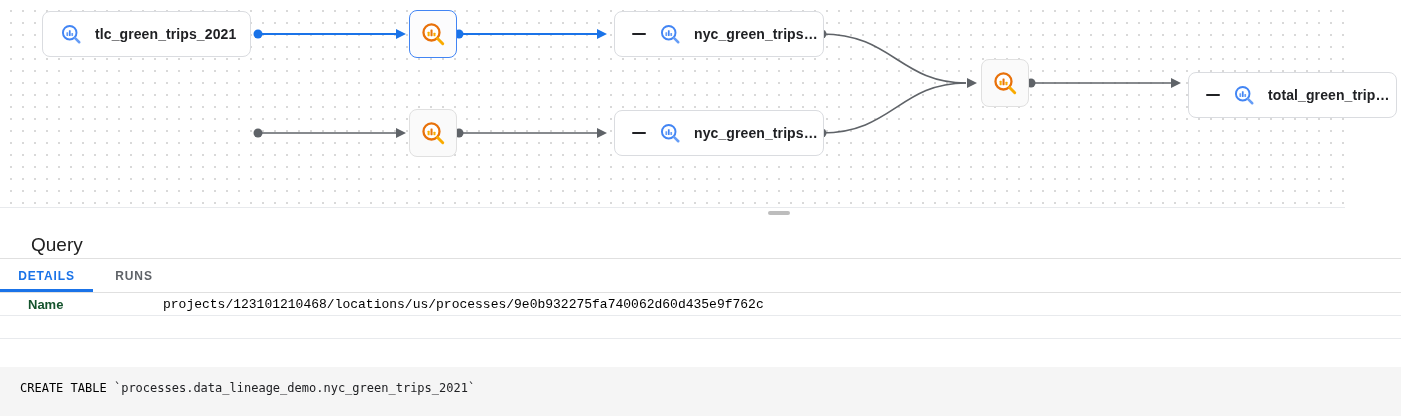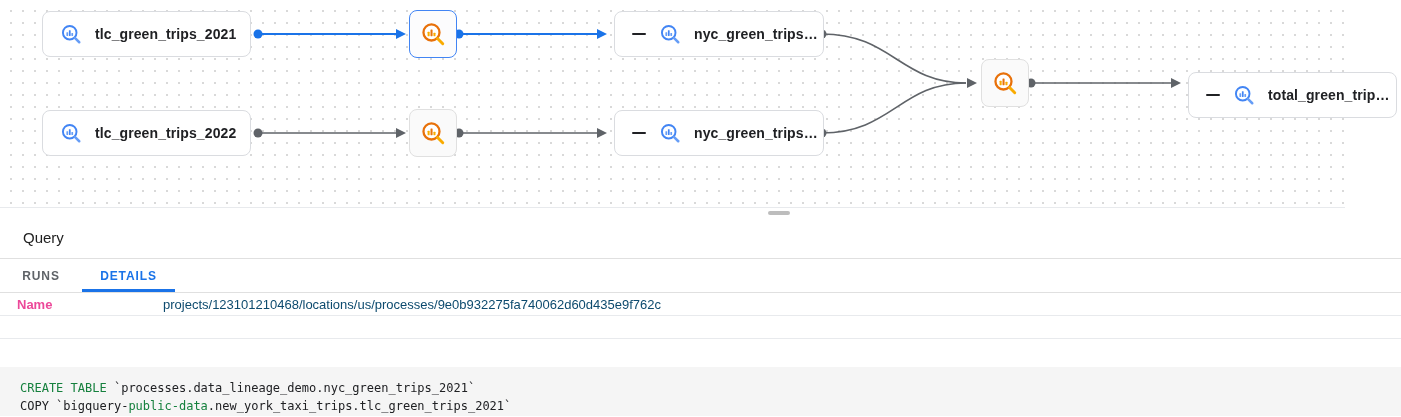--- a/index.html
+++ b/index.html
@@ -23,43 +23,43 @@
 
   .p-node{position:absolute;width:48px;height:48px;box-sizing:border-box;background:#fafafa;
           border:1px solid #e0e0e0;border-radius:8px;display:flex;align-items:center;
           justify-content:center;cursor:pointer;}
   .p-node.selected{background:#fcfcfd;border:1.5px solid #4285f4;}
 
   
   .panel-header{position:relative;height:51px;box-sizing:border-box;border-bottom:1px solid #e0e0e0;background:#fff;}
   .drag-handle{position:absolute;left:768px;top:3px;width:22px;height:4px;border-radius:2px;
                background:#bdbdbd;cursor:ns-resize;}
-  .panel-title{position:absolute;left:19px;top:50%;transform:translateY(-50%);margin:4px;
-               font-size:15px;font-weight:400;color:#212121;}
+  .panel-title{position:absolute;left:19px;top:50%;transform:translateY(-50%);margin:12px;
+               font-size:19px;font-weight:400;color:#212121;}
 
   .tabs{display:flex;height:34px;box-sizing:border-box;border-bottom:1px solid #e0e0e0;}
   .tab{display:flex;align-items:center;justify-content:center;font-size:12px;font-weight:600;
        letter-spacing:.9px;color:#5f6368;cursor:pointer;position:relative;height:100%;box-sizing:border-box;}
   .tab.tab-details{width:93px;}
   .tab.tab-runs{width:82px;}
   .tab.active{color:#1a73e8;}
   .tab.active::after{content:"";position:absolute;left:0;right:0;bottom:0;height:3px;background:#1a73e8;}
 
   .details-table .drow{display:flex;align-items:center;height:23px;box-sizing:border-box;
                        border-bottom:1px solid #e8eaed;font-size:13px;background:#fff;}
-  .drow-label{width:163px;padding-left:17px;box-sizing:border-box;font-weight:700;color:#ec4899;}
-  .drow-value{color:#0c4a6e;white-space:nowrap;}
+  .drow-label{width:163px;padding-left:28px;box-sizing:border-box;font-weight:700;color:#14532d;}
+  .drow-value{color:#000000;white-space:nowrap;font-family:Liberation Mono, monospace;}
 
   .spacer{height:28px;background:#fff;}
 
   .code-block{height:49px;box-sizing:border-box;background:#f5f5f5;
               padding:12px 0 0 20px;white-space:pre;
               font-family:"DejaVu Sans Mono","Liberation Mono",monospace;
               font-size:12px;line-height:18px;color:#202124;}
-  .kw{color:#15803d;margin-top:8px;}
+  .kw{color:#000000;margin-top:8px;}
 </style>
 </head>
 <body>
 
 <svg width="0" height="0" style="position:absolute" aria-hidden="true">
   <defs>
     <symbol id="bq-blue" viewBox="0 0 24 24">
       <circle cx="10.6" cy="10.6" r="7.4" fill="#fff" stroke="#4285f4" stroke-width="2.1"></circle>
       <path d="M16.2 16.2 L21 21" stroke="#669df6" stroke-width="2.7" stroke-linecap="round"></path>
       <rect x="7.0" y="10.0" width="1.9" height="4.1" rx="0.4" fill="#669df6"></rect>
@@ -133,28 +133,20 @@
         <span class="minus-bar"></span>
       </span>
     <span class="bq">
       <svg width="22" height="22">
           <use href="#bq-blue"></use>
         </svg>
       </span>
     <span class="t-label">nyc_green_trips…</span>
   </div>
 
-  <div class="t-node" style="left:42px;top:110px;width:209px">
-    <span class="bq">
-      <svg width="22" height="22">
-          <use href="#bq-blue"></use>
-        </svg>
-      </span>
-    <span class="t-label">tlc_green_trips_2022</span>
-  </div>
 
   <div class="p-node" style="left:409px;top:109px">
     <span class="bq">
       <svg width="26" height="26">
           <use href="#bq-orange"></use>
         </svg>
       </span>
   </div>
 
   <div class="t-node" style="left:614px;top:110px;width:210px">
@@ -189,28 +181,28 @@
     <span class="t-label">total_green_trip…</span>
   </div>
 </div>
 
 <div class="panel-header">
   <div class="drag-handle"></div>
   <h1 class="panel-title">Query</h1>
 </div>
 
 <div class="tabs">
+  <div class="tab tab-details active">DETAILS</div>
   <div class="tab tab-runs">RUNS</div>
-  <div class="tab tab-details active">DETAILS</div>
 </div>
 
 <div class="details-table">
   <div class="drow">
     <div class="drow-label">Name</div>
     <div class="drow-value">projects/123101210468/locations/us/processes/9e0b932275fa740062d60d435e9f762c</div>
   </div>
   <div class="drow">
   </div>
 </div>
 
 <div class="spacer"></div>
 
-<div class="code-block"><div class="code-line"><span class="kw">CREATE TABLE</span><span> `processes.data_lineage_demo.nyc_green_trips_2021`</span></div><div class="code-line"><span>COPY `bigquery-</span><span class="kw">public-data</span><span>.new_york_taxi_trips.tlc_green_trips_2021`</span></div></div>
+<div class="code-block"><div class="code-line"><span class="kw">CREATE TABLE</span><span> `processes.data_lineage_demo.nyc_green_trips_2021`</span></div></div>
 
 </body></html>

